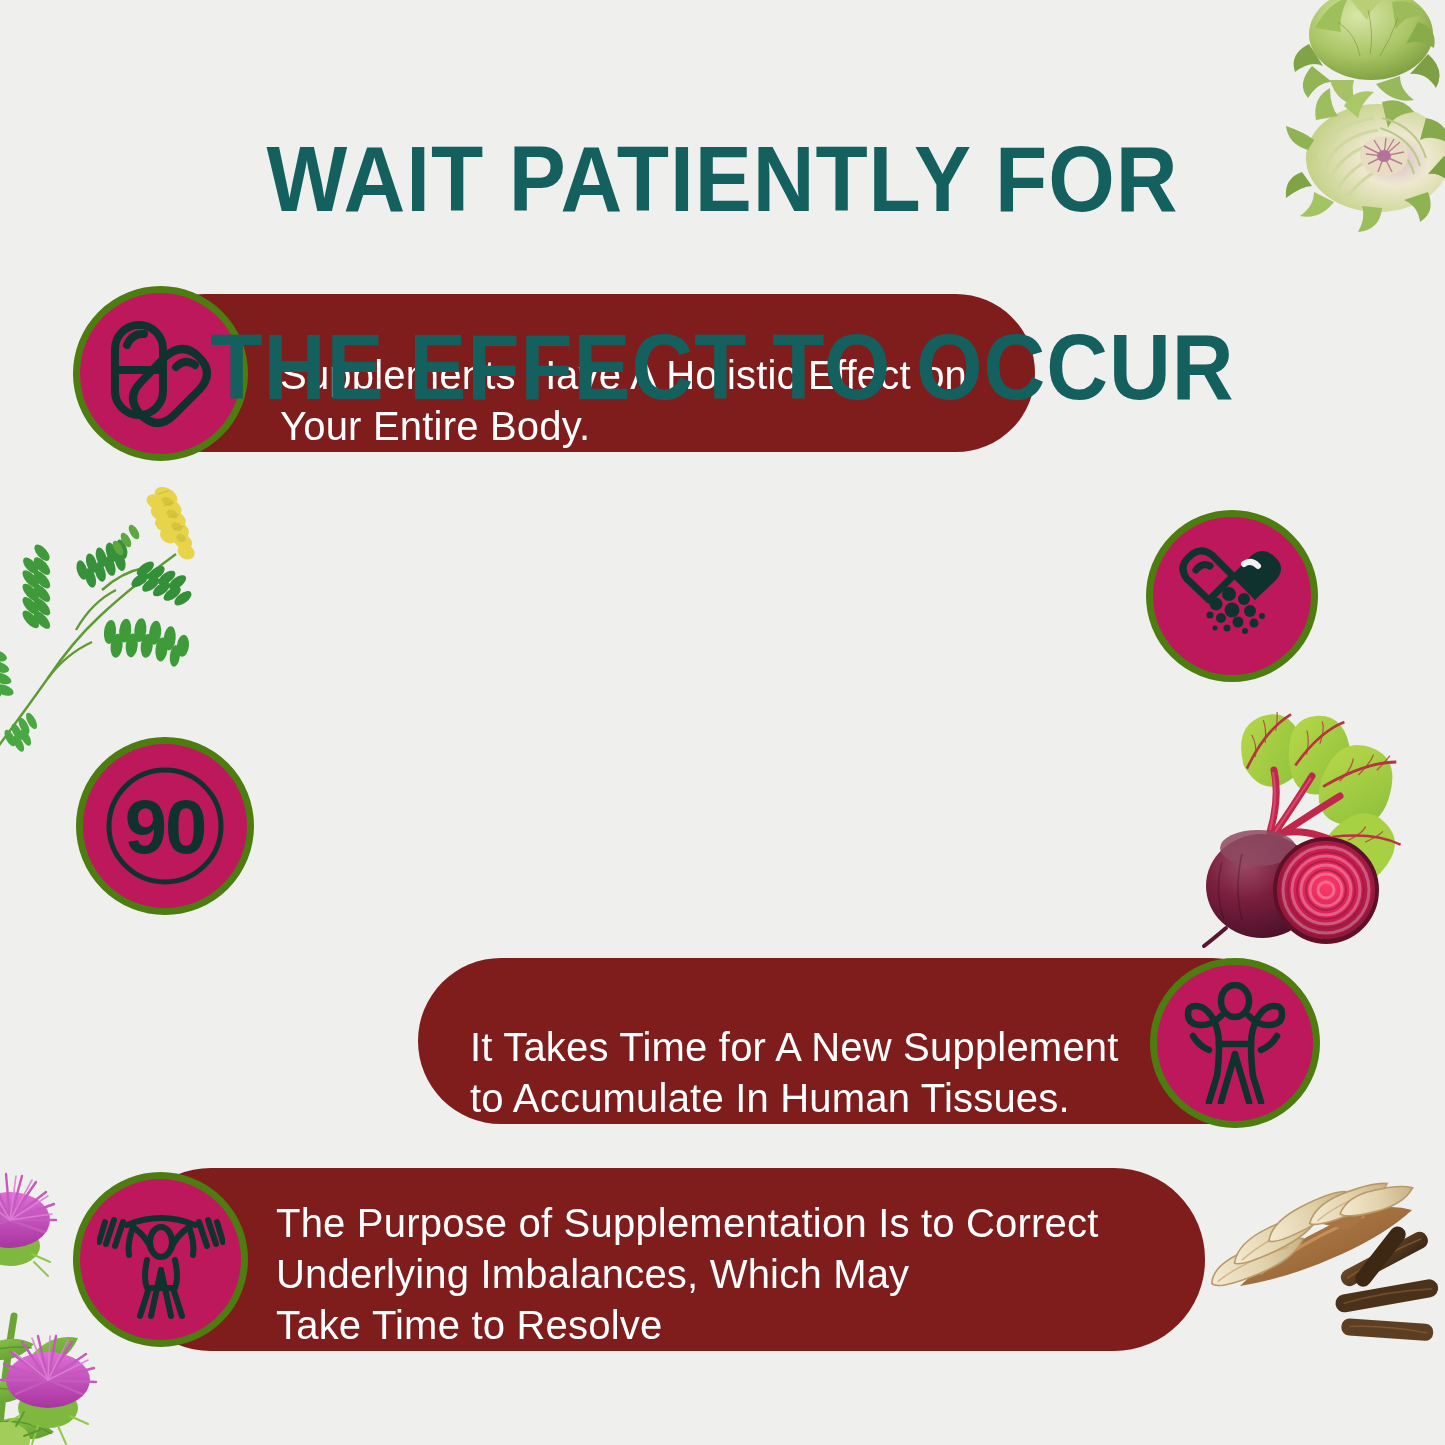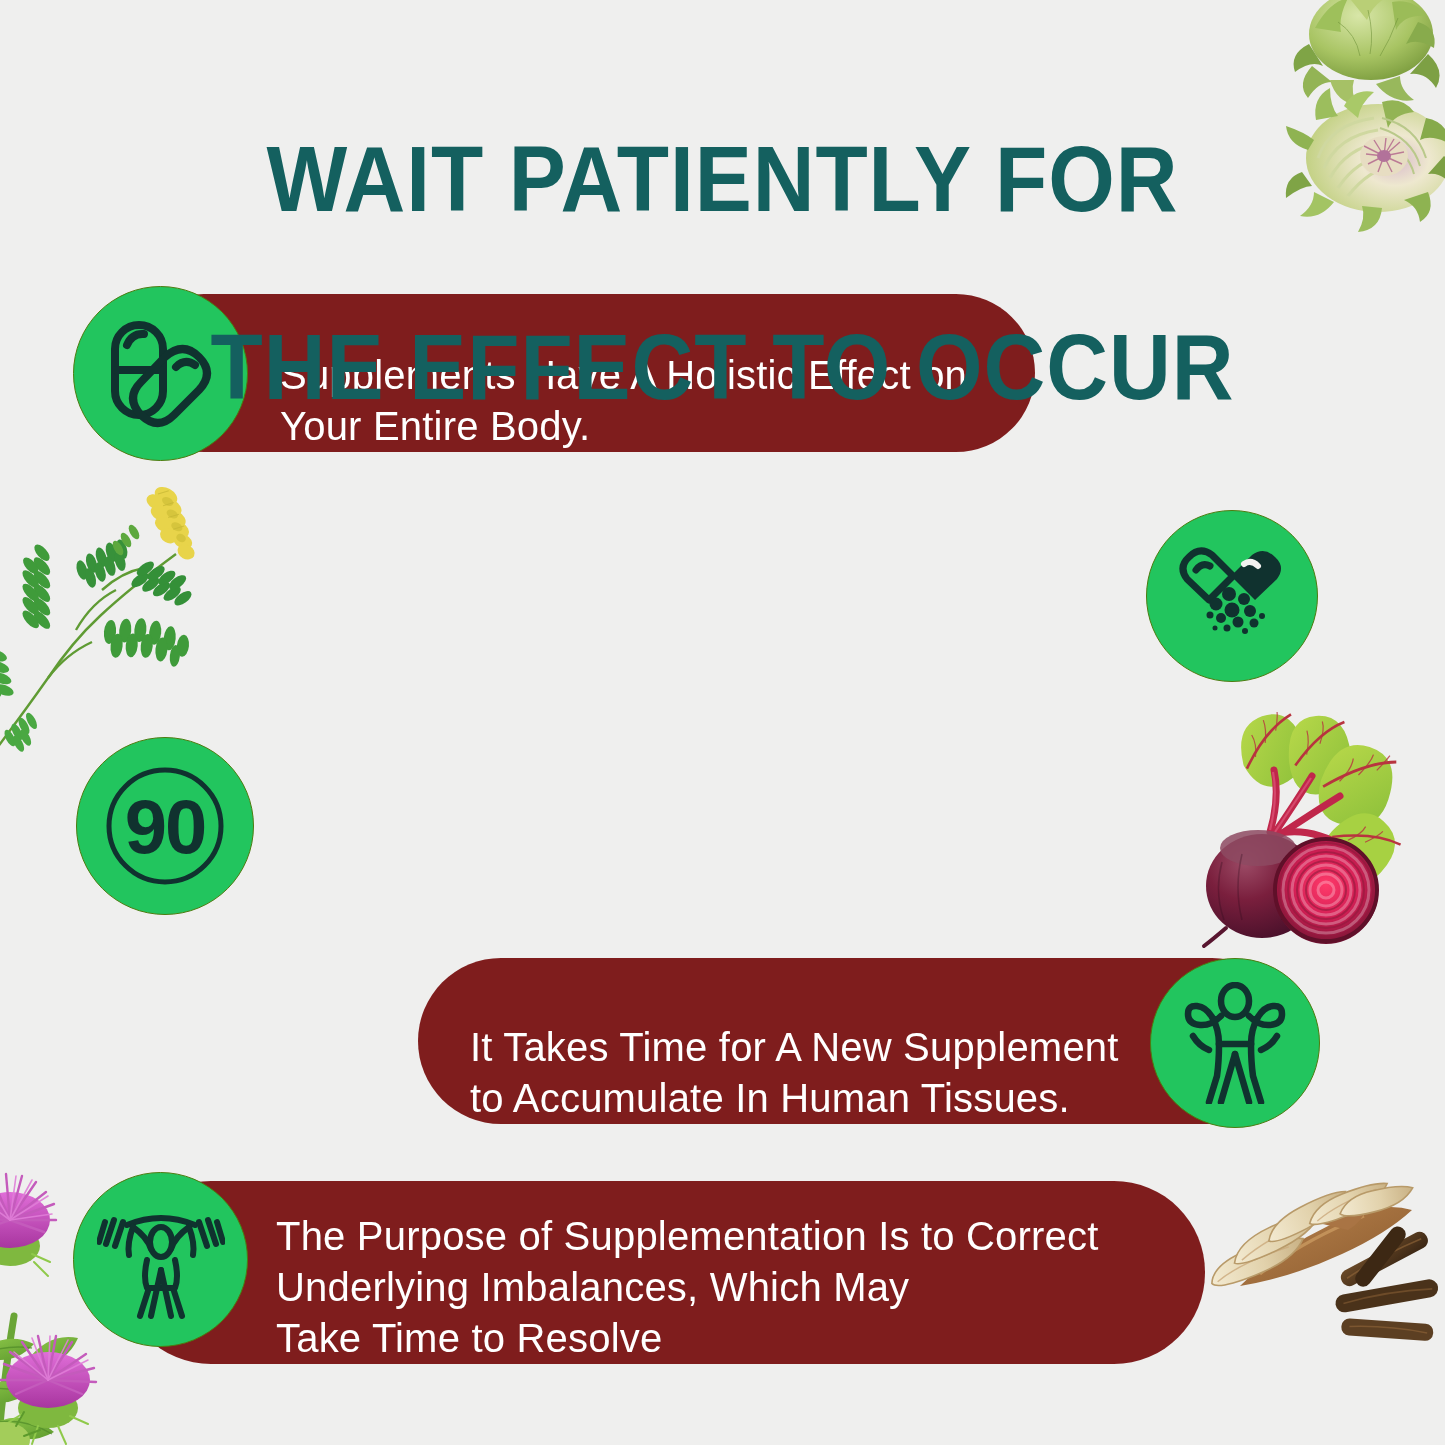--- a/index.html
+++ b/index.html
@@ -44,22 +44,22 @@
     color:#ffffff;
     font-family:"Liberation Sans Narrow","Liberation Sans",sans-serif;
     font-size:40px;
     line-height:51px;
     font-weight:400;
     white-space:pre-line;
     letter-spacing:.2px;
   }
   .badge{
     position:absolute;
-    background:#22c55e;
-    border:1px solid #4d7c0f;
+    background:#be185d;
+    border:7px solid #4d7c0f;
     border-radius:50%;
     box-sizing:border-box;
     display:flex;
     align-items:center;
     justify-content:center;
     z-index:7;
   }
   .badge svg{display:block;}
 
   
@@ -618,21 +618,21 @@
           <path d="M58 72 l-14 48"></path>
           <path d="M58 72 l14 48"></path>
           <path d="M16 54 q6 10 16 14"></path>
           <path d="M100 54 q-6 10 -16 14"></path>
         </g>
       </svg>
     </div>
   </div>
 
   <div class="row" style="left:0;top:0;width:1445px;height:1445px;">
-    <div class="pill" style="left:120px;top:1168px;width:1085px;height:183px;border-radius:91px;padding-left:156px;padding-right:40px;margin-top:13px;">
+    <div class="pill" style="left:120px;top:1168px;width:1085px;height:183px;border-radius:91px;padding-left:156px;padding-right:40px;">
       <div class="pill-text">The Purpose of Supplementation Is to Correct
 Underlying Imbalances, Which May
 Take Time to Resolve</div>
     </div>
     <div class="badge" style="left:73px;top:1172px;width:175px;height:175px;">
       <svg width="128" height="120" viewBox="0 0 128 120">
         <g fill="none" stroke="#10322f" stroke-width="6" stroke-linecap="round" stroke-linejoin="round">
 
           <path d="M30 25 q34 -14 68 0"></path>
 

